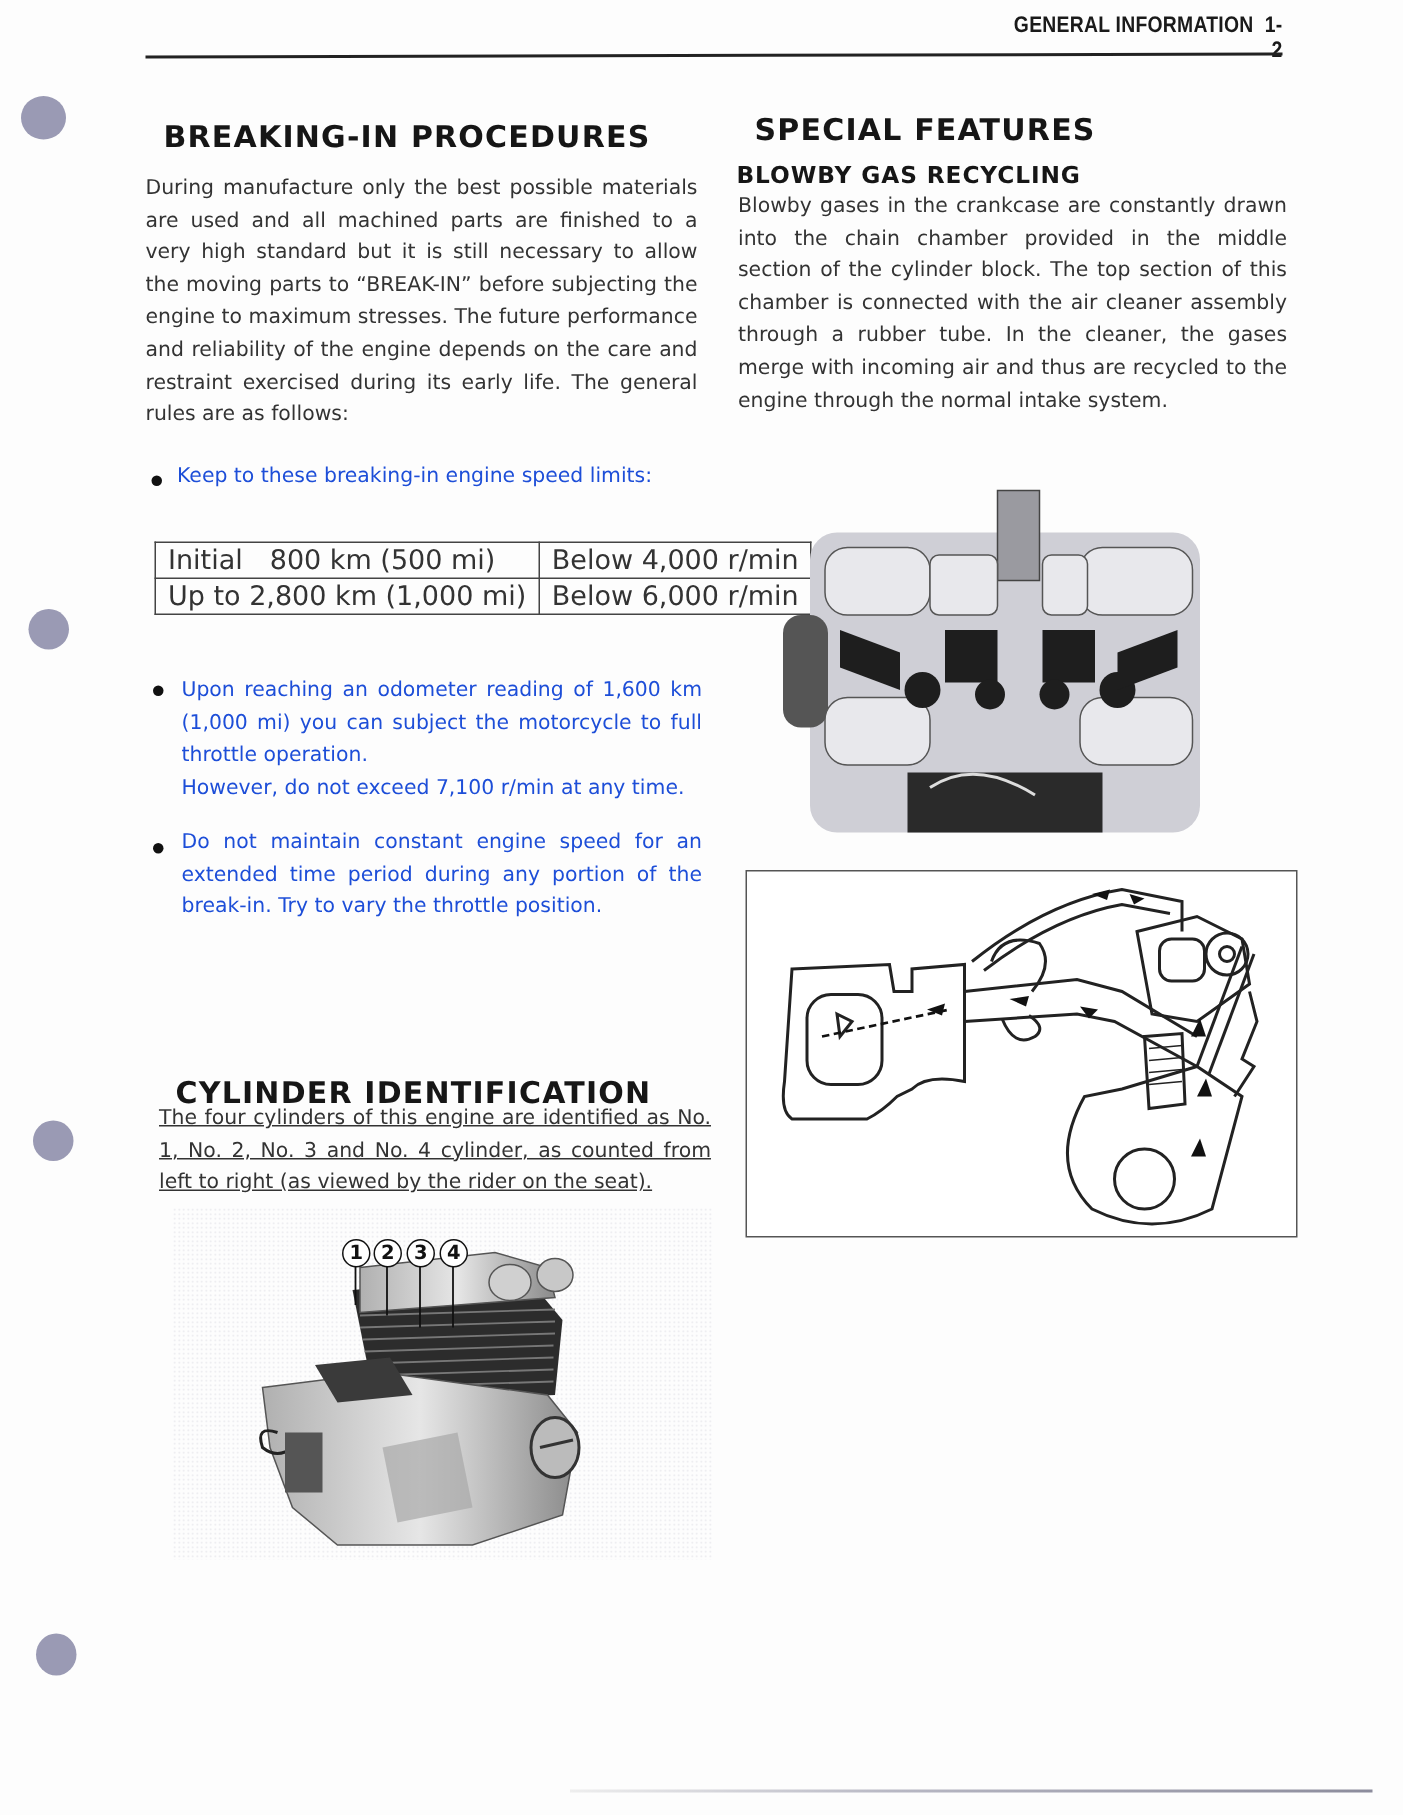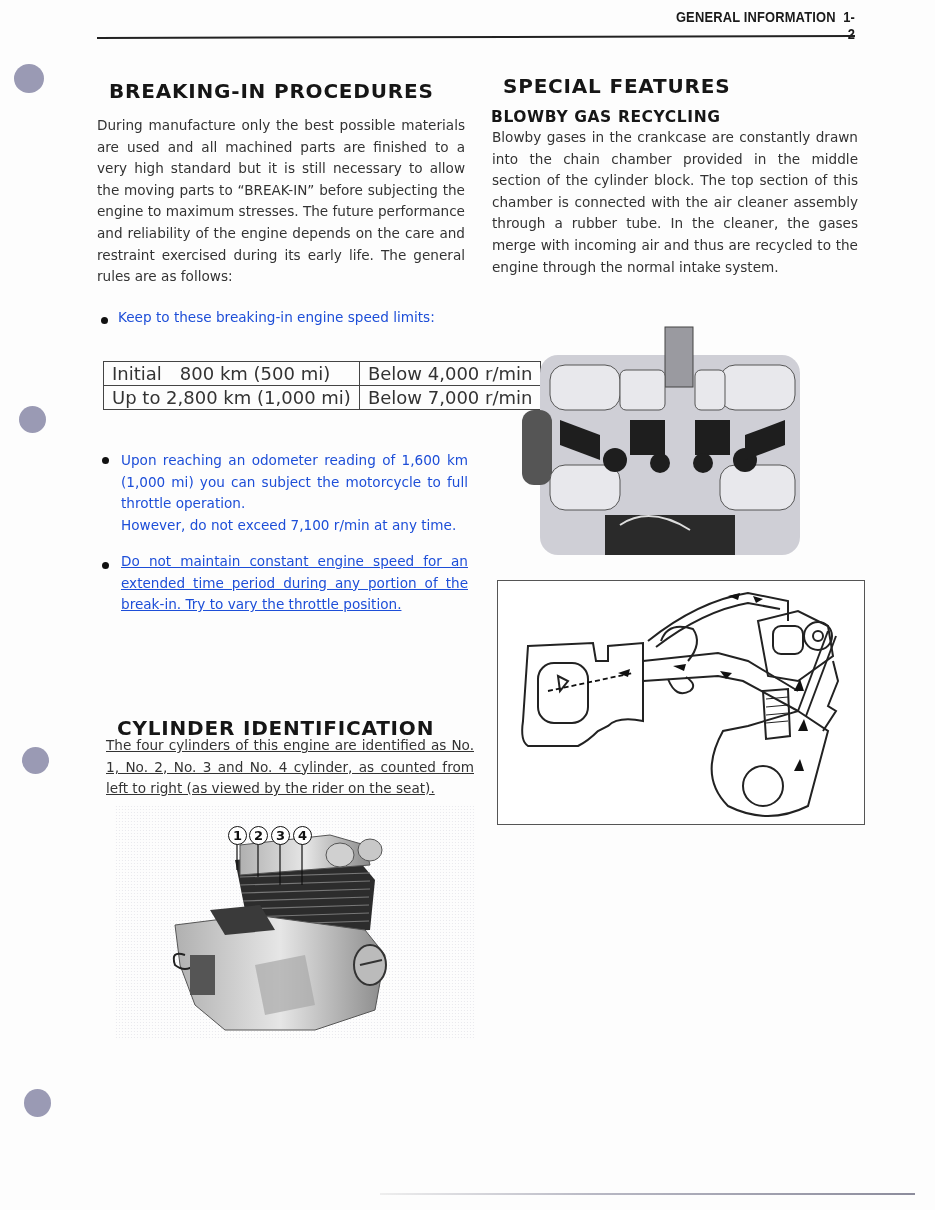--- a/index.html
+++ b/index.html
@@ -67,33 +67,33 @@
 <div class="bullet-item" style="left:118px;top:307px;width:360px;">Keep to these breaking-in engine speed limits:</div>
 
 <table class="limits">
   <tbody>
       <tr>
     <td class="col-a">Initial 800 km (500 mi)</td>
     <td class="col-b">Below 4,000 r/min</td>
   </tr>
   <tr>
     <td class="col-a">Up to 2,800 km (1,000 mi)</td>
-    <td class="col-b">Below 7,000 r/min</td>
+    <td class="col-b">Below 6,000 r/min</td>
   </tr>
 </tbody>
   </table>
 
 <div class="bullet-dot" style="left:102px;top:457px;"></div>
 <div class="bullet-item" style="left:121px;top:450px;width:347px;">
   <span>Upon reaching an odometer reading of 1,600 km (1,000 mi) you can subject the motorcycle to full throttle operation.</span><br>
   <span>However, do not exceed 7,100 r/min at any time.</span>
 </div>
 
 <div class="bullet-dot" style="left:102px;top:562px;"></div>
-<div class="bullet-item" style="left:121px;top:551px;width:347px;text-decoration:underline;">Do not maintain constant engine speed for an extended time period during any portion of the break-in. Try to vary the throttle position.</div>
+<div class="bullet-item" style="left:121px;top:551px;width:347px;">Do not maintain constant engine speed for an extended time period during any portion of the break-in. Try to vary the throttle position.</div>
 
 <h1 class="section" style="left:105px;top:704px;">CYLINDER IDENTIFICATION</h1>
 <p class="para" style="left:106px;top:735px;width:368px;text-decoration:underline;">The four cylinders of this engine are identified as No. 1, No. 2, No. 3 and No. 4 cylinder, as counted from left to right (as viewed by the rider on the seat).</p>
 
 <div class="figure" style="left:115px;top:805px;width:360px;height:235px;">
   <svg width="360" height="235" viewBox="0 0 360 235">
     <defs>
       <pattern id="dots" width="3" height="3" patternUnits="userSpaceOnUse">
           <circle cx="1.5" cy="1.5" r="0.6" fill="#d8d8e0"></circle>
         </pattern>

